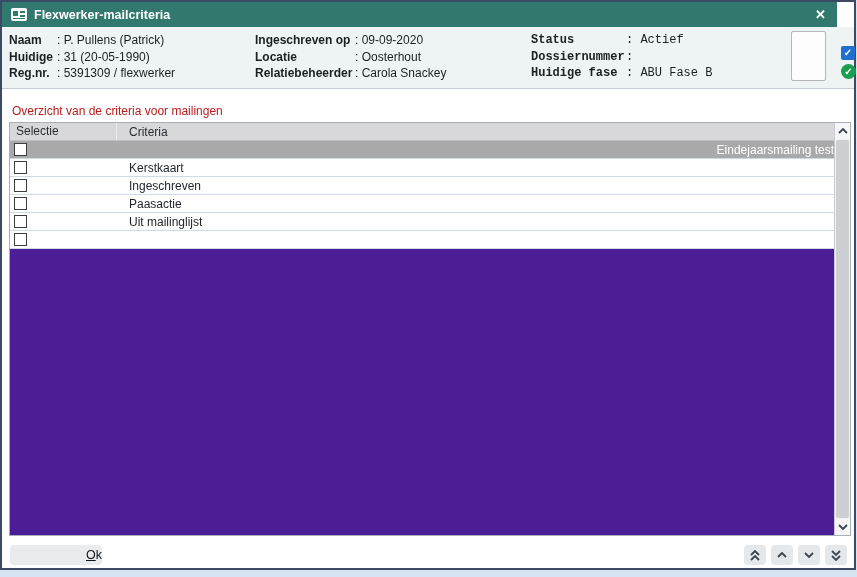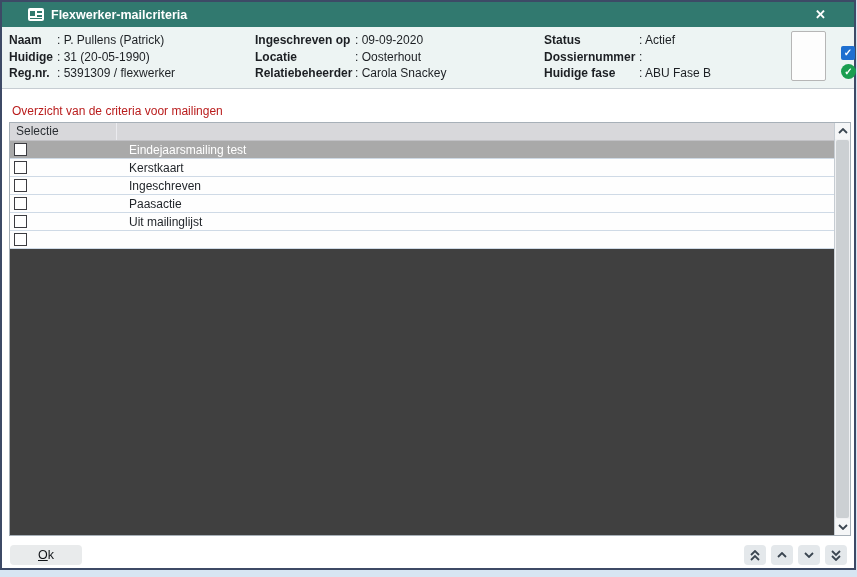--- a/index.html
+++ b/index.html
@@ -12,24 +12,24 @@
     font-size:12px;
     color:#1c1f23;
   }
   .window {
     position:absolute; left:0; top:0; width:856px; height:570px;
     background:#ffffff;
     border:2px solid #3d4a66;
   }
   
   .titlebar {
-    position:absolute; left:0; top:0; right:0; height:25px;
+    position:absolute; left:0; top:0; right:17px; height:25px;
     background:#31796f;
     display:flex; align-items:center;
-    padding:0 26px;
+    padding:0 9px;
   }
   .title-icon {
     width:16px; height:13px; background:#ffffff; border-radius:2px;
     position:relative; flex:0 0 auto;
   }
   .title-icon i { position:absolute; background:#31796f; }
   .title-icon .ph { left:2px; top:3px; width:5px; height:5px; }
   .title-icon .l1 { left:9px; top:3px; width:5px; height:2px; }
   .title-icon .l2 { left:9px; top:7px; width:5px; height:2px; }
   .title-icon .l3 { left:2px; top:10px; width:12px; height:1px; }
@@ -41,21 +41,21 @@
   }
   
   .info-panel {
     position:absolute; left:0; top:25px; right:0; height:62px;
     background:#edf4f3;
     border-bottom:1px solid #c6cdd2;
   }
   .info-col { position:absolute; top:5px; }
   .info-col.c1 { left:7px; }
   .info-col.c2 { left:253px; }
-  .info-col.c3 { left:542px; }
+  .info-col.c3 { left:529px;font-family:Liberation Mono, monospace; }
   .info-row { display:flex; line-height:16.5px; }
   .info-label { font-weight:bold; }
   .c1 .info-label { width:48px; }
   .c2 .info-label { width:100px; }
   .c3 .info-label { width:95px; }
   .info-value { white-space:pre; }
   .photo-box {
     position:absolute; left:789px; top:4px; width:35px; height:50px;
     background:#fdfdfd; border:1px solid #b6b6b6; border-radius:2px;
   }
@@ -66,60 +66,60 @@
   }
   .hdr-greencheck {
     position:absolute; left:839px; top:37px; width:15px; height:15px;
     background:#1a9e50; border-radius:50%;
     color:#fff; font-size:10px; line-height:15px; text-align:center; font-weight:bold;
   }
   
   .overview-label { position:absolute; left:10px; top:102px; color:#b91c1c; }
   .grid {
     position:absolute; left:7px; top:120px; width:842px; height:414px;
-    border:1px solid #a7b0b8; background:#404040;
+    border:1px solid #a7b0b8; background:#4c1d95;
   }
   .grid-inner { position:absolute; left:0; top:0; right:16px; bottom:0; overflow:hidden; }
   .thead {
     display:flex; height:18px; align-items:center;
     background:#d8d8db; border-bottom:1px solid #c2c2c6;
     color:#2a2e33;
   }
   .th-sel { width:107px; padding-left:6px; border-right:1px solid #ebebef; height:100%; line-height:17px; }
   .th-crit { flex:1; padding-left:12px; }
   .trow {
     display:flex; height:18px; align-items:center;
     border-bottom:1px solid #cfdae6; background:#fefefe;
   }
   .trow.selected { background:#a9a9a9; }
-  .trow.selected .cell-crit { color:#ffffff; }
+  .trow.selected .cell-crit { color:#ffffff;text-align:right; }
   .cell-sel { width:107px; display:flex; align-items:center; }
   .rowbox {
     width:13px; height:13px; margin-left:4px;
     background:#ffffff; border:1.5px solid #3c3c41;
   }
   .cell-crit { flex:1; padding-left:12px; color:#1f2328; }
   
   .vscroll {
     position:absolute; top:0; right:0; bottom:0; width:16px;
     background:#f0f1f3; border-left:1px solid #c6ccd2;
   }
   .vs-btn {
     position:absolute; left:0; right:0; height:16px; background:#f5f6f7;
     display:flex; align-items:center; justify-content:center;
   }
   .vs-btn.up { top:0; }
   .vs-btn.down { bottom:0; }
   .vs-thumb { position:absolute; left:1px; right:1px; top:17px; bottom:17px; background:#ccd0d3; border-radius:2px; }
   
   .ok-btn {
-    position:absolute; left:8px; top:543px; width:72px; height:20px;
+    position:absolute; left:8px; top:543px; width:92px; height:20px;
     background:#e9ebec; border:none; border-radius:4px;
     font-family:inherit; font-size:12.5px; color:#111418;
-    display:flex; align-items:center; justify-content:center;
+    display:flex; align-items:center; justify-content:flex-end;
   }
   .ok-btn span::first-letter { text-decoration:underline; }
   .nav-group { position:absolute; right:7px; top:543px; display:flex; gap:5px; }
   .nav-btn {
     width:22px; height:20px; background:#e4e8eb; border:none; border-radius:4px;
     display:flex; align-items:center; justify-content:center;
   }
   svg.chev { display:block; }
 </style>
 </head>
@@ -186,20 +186,21 @@
     <span class="hdr-checkbox">✓</span>
     <span class="hdr-greencheck">✓</span>
   </div>
 
   <div class="overview-label">Overzicht van de criteria voor mailingen</div>
 
   <div class="grid">
     <div class="grid-inner">
       <div class="thead">
         <div class="th-sel">Selectie</div>
+        <div class="th-crit">Criteria</div>
       </div>
 
       <div class="trow selected">
         <div class="cell-sel">
           <span class="rowbox"></span>
         </div>
         <div class="cell-crit">Eindejaarsmailing test</div>
       </div>
       <div class="trow">
         <div class="cell-sel">

